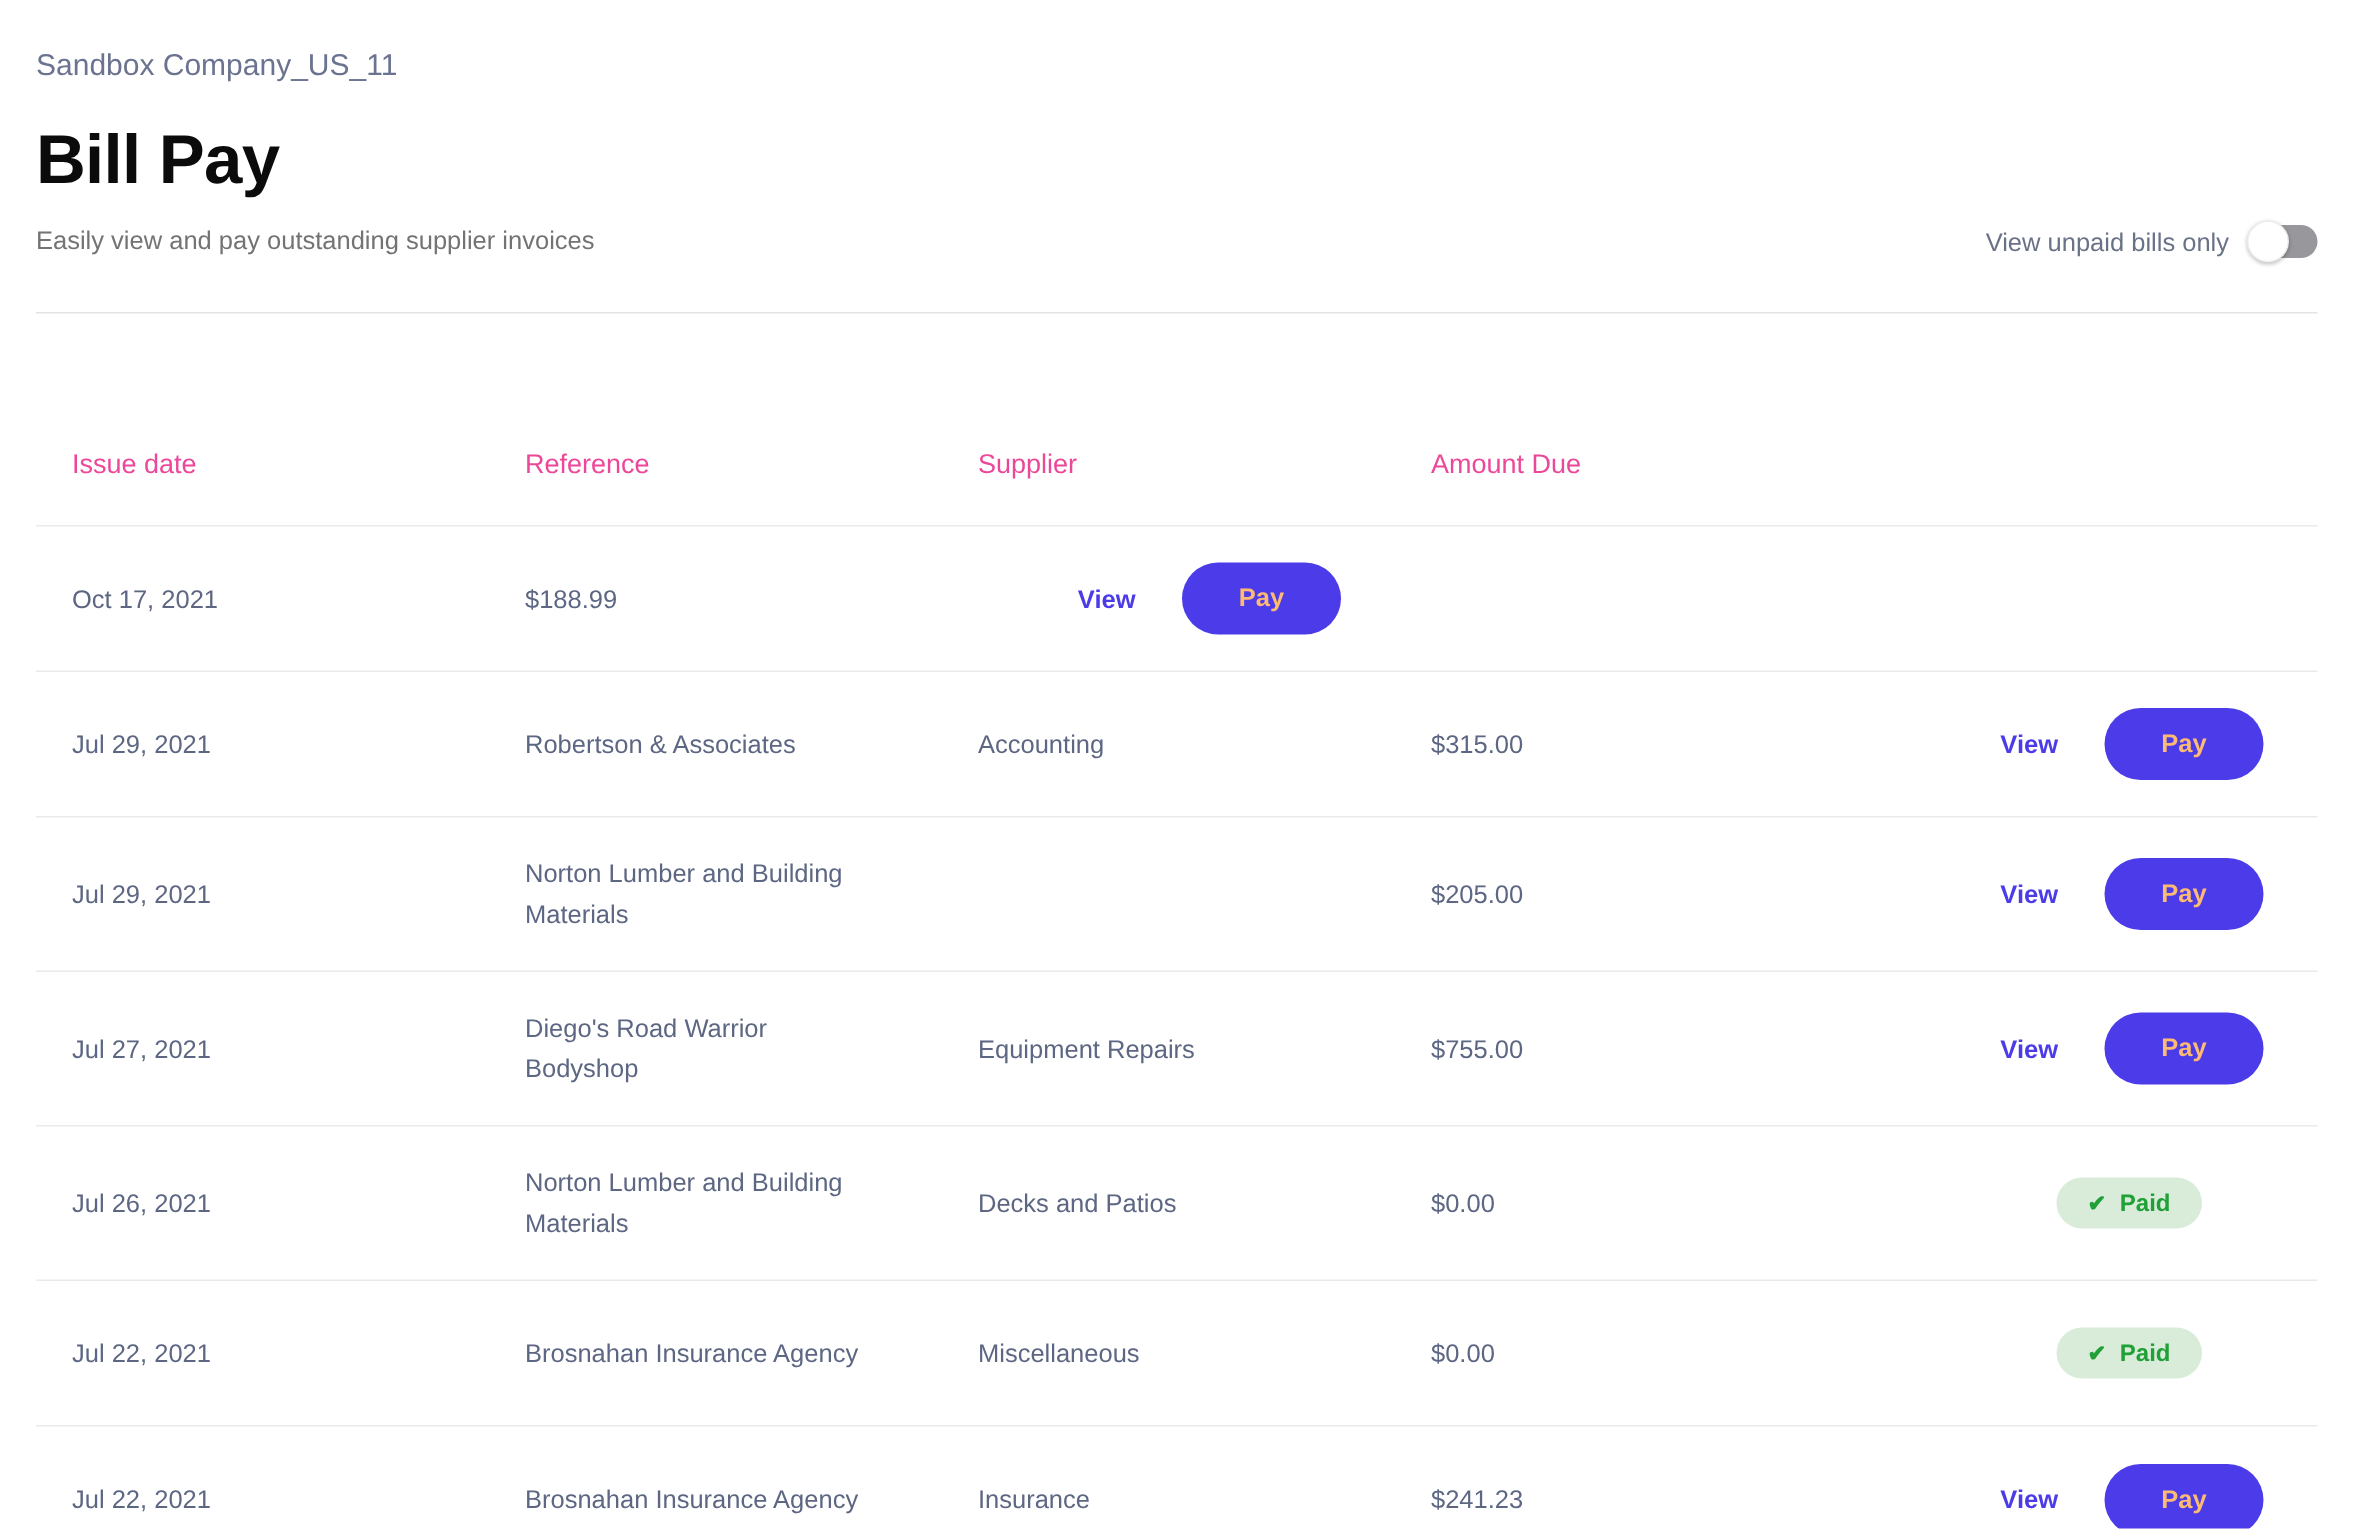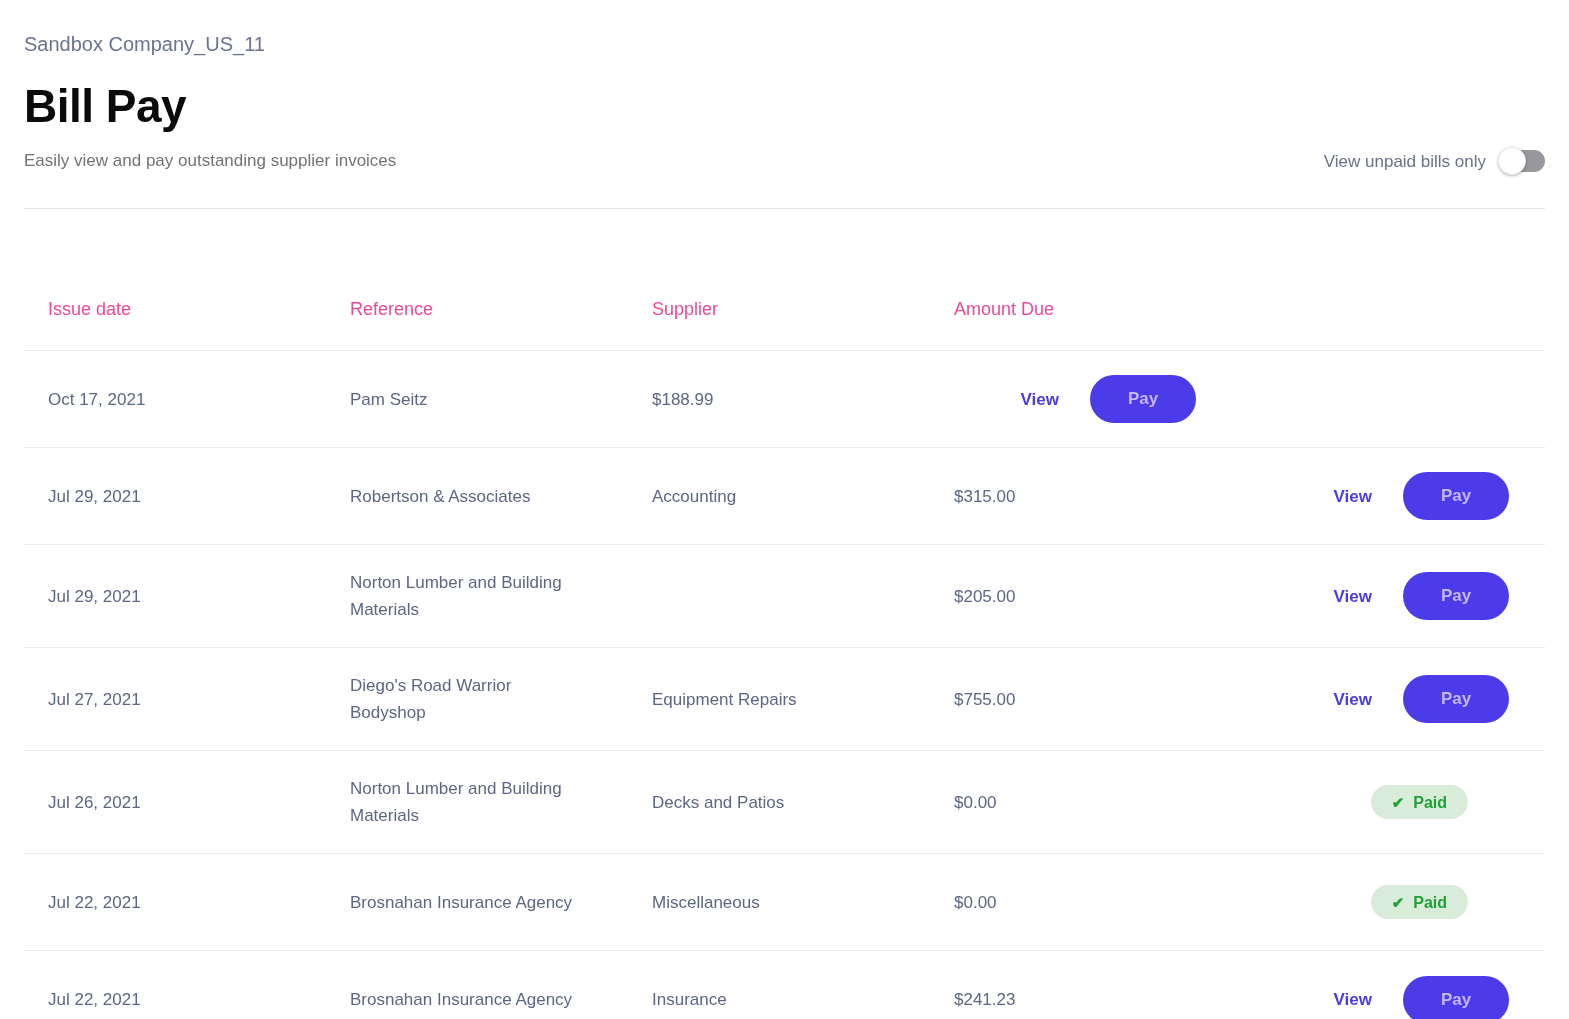--- a/index.html
+++ b/index.html
@@ -97,21 +97,21 @@
     color: #4b3be8;
     font-weight: 700;
     font-size: 17px;
     cursor: pointer;
     text-decoration: none;
   }
   .pay-button {
     width: 106px; height: 48px;
     border-radius: 24px;
     background: #4b3be8;
-    color: #c4b5fd;
+    color: #fdba74;
     font-weight: 700;
     font-size: 17px;
     border: none;
     cursor: pointer;
     font-family: inherit;
   }
   .paid-badge {
     display: flex;
     align-items: center;
     gap: 9px;
@@ -151,23 +151,20 @@
     <div class="thead">
       <div class="cell">Issue date</div>
       <div class="cell">Reference</div>
       <div class="cell">Supplier</div>
       <div class="cell">Amount Due</div>
       <div class="cell"></div>
     </div>
     <div class="tbody">
         <div class="row">
     <div class="cell">Oct 17, 2021</div>
-    <div class="cell">
-      <span class="supplier-inner">Pam Seitz</span>
-    </div>
     <div class="cell">$188.99</div>
     <div class="cell actions">
       <span class="actions-unpaid">
         <a class="view-link">View</a>
         <button class="pay-button">
           <span>Pay</span>
         </button>
       </span>
 
     </div>

